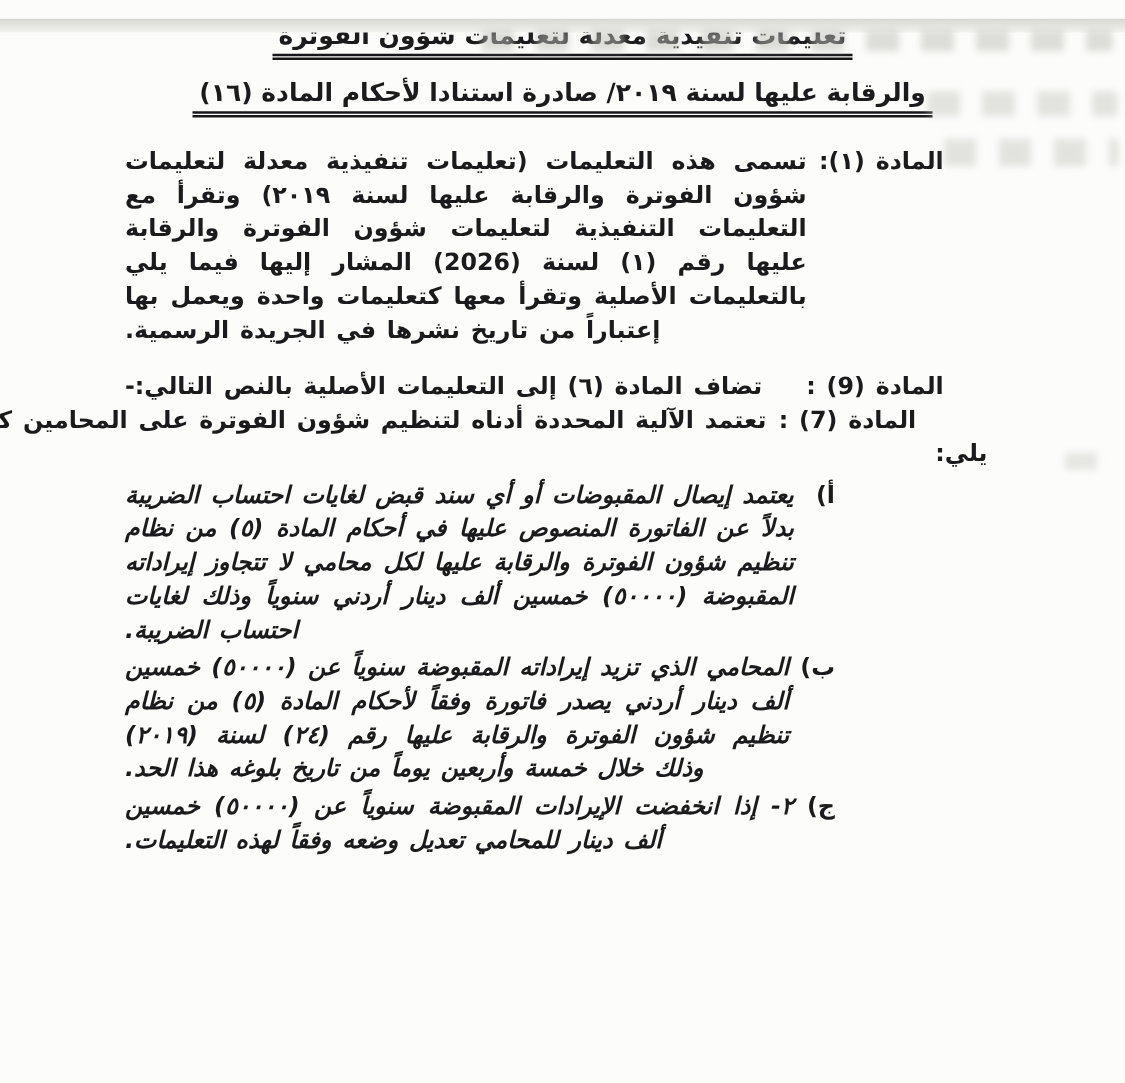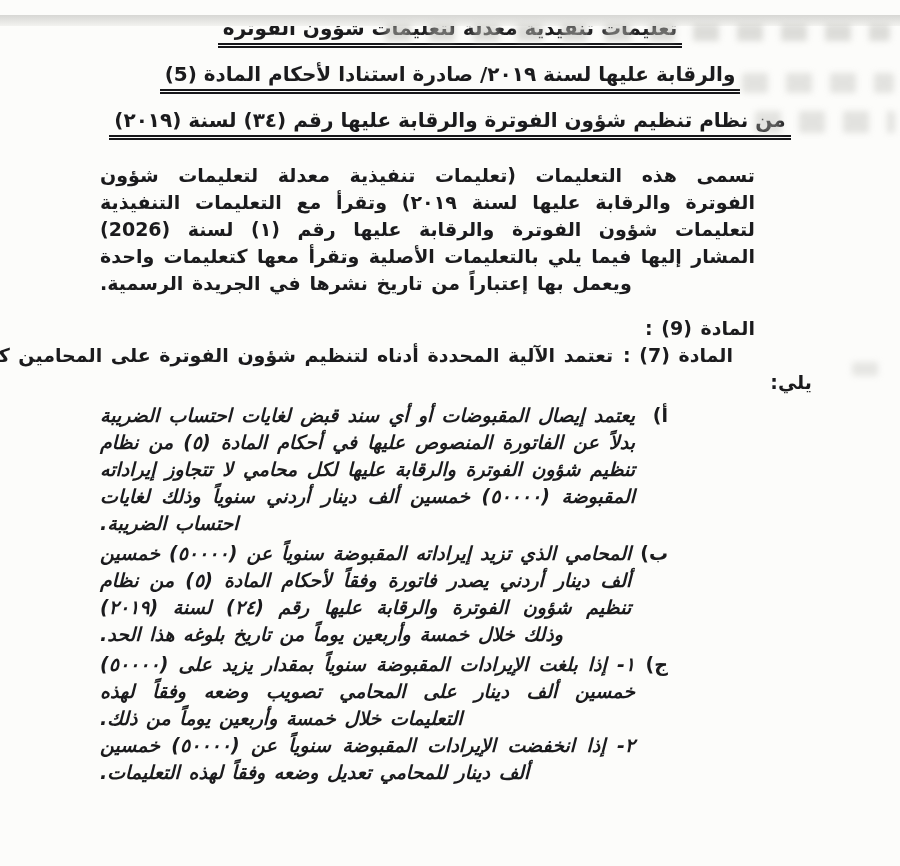--- a/index.html
+++ b/index.html
@@ -34,53 +34,54 @@
   
   .content{font-size:19px;font-weight:bold;line-height:27px;word-spacing:2px;}
 
   .article{display:flex;margin:0 145px 0 100px;}
   .article .label{white-space:nowrap;margin-left:10px;}
   .article .text{flex:1;text-align:justify;text-align-last:left;}
   .article.first{margin-top:22px;}
   .article.second{margin-top:18px;}
   .article.sub6{padding-right:22px;}
   .article.sub6 .text{text-align-last:right;white-space:nowrap;}
-  .continuation{margin:0 88px 4px 0;}
+  .continuation{margin:0 110px 4px 0;}
 
   .list{margin:6px 232px 0 100px;}
   .li{display:flex;margin-bottom:3px;}
   .li .marker{white-space:nowrap;margin-left:9px;min-width:24px;}
   .li .text{flex:1;text-align:justify;text-align-last:left;font-style:italic;}
   .li .sub{text-align:justify;text-align-last:left;}
 </style>
 </head>
 <body>
 
 <div class="page">
 
   <div class="scan-topband"></div>
   <div class="ghost g1"></div>
   <div class="ghost g2"></div>
   <div class="ghost g3"></div>
   <div class="ghost g4"></div>
 
   <div class="title">
     <div class="title-line"><span>تعليمات تنفيذية معدلة لتعليمات شؤون الفوترة</span></div>
-    <div class="title-line"><span>والرقابة عليها لسنة ٢٠١٩/ صادرة استنادا لأحكام المادة (5)</span></div>
-    <div class="title-line"><span>من نظام تنظيم شؤون الفوترة والرقابة عليها رقم (٣٤) لسنة (٢٠١٩)</span></div>
+    <div class="title-line"><span>والرقابة عليها لسنة ٢٠١٩/ صادرة استنادا لأحكام المادة (١٦)</span></div>
   </div>
 
   <div class="content">
 
     <div class="article first">
+      <div class="label">المادة (١):</div>
       <div class="text">تسمى هذه التعليمات (تعليمات تنفيذية معدلة لتعليمات شؤون الفوترة والرقابة عليها لسنة ٢٠١٩) وتقرأ مع التعليمات التنفيذية لتعليمات شؤون الفوترة والرقابة عليها رقم (١) لسنة (2026) المشار إليها فيما يلي بالتعليمات الأصلية وتقرأ معها كتعليمات واحدة ويعمل بها إعتباراً من تاريخ نشرها في الجريدة الرسمية.</div>
     </div>
 
     <div class="article second">
       <div class="label">المادة (9) :</div>
+      <div class="text">تضاف المادة (٦) إلى التعليمات الأصلية بالنص التالي:-</div>
     </div>
 
     <div class="article sub6">
       <div class="label">المادة (7) :</div>
       <div class="text">تعتمد الآلية المحددة أدناه لتنظيم شؤون الفوترة على المحامين كما</div>
     </div>
     <div class="continuation">يلي:</div>
 
     <div class="list">
 
@@ -90,20 +91,19 @@
       </div>
 
       <div class="li">
         <div class="marker">ب)</div>
         <div class="text">المحامي الذي تزيد إيراداته المقبوضة سنوياً عن (٥٠٠٠٠) خمسين ألف دينار أردني يصدر فاتورة وفقاً لأحكام المادة (٥) من نظام تنظيم شؤون الفوترة والرقابة عليها رقم (٢٤) لسنة (٢٠١٩) وذلك خلال خمسة وأربعين يوماً من تاريخ بلوغه هذا الحد.</div>
       </div>
 
       <div class="li">
         <div class="marker">ج)</div>
         <div class="text">
-          <div class="sub">١- إذا بلغت الإيرادات المقبوضة سنوياً بمقدار يزيد على (٥٠٠٠٠) خمسين ألف دينار على المحامي تصويب وضعه وفقاً لهذه التعليمات خلال خمسة وأربعين يوماً من ذلك.</div>
           <div class="sub">٢- إذا انخفضت الإيرادات المقبوضة سنوياً عن (٥٠٠٠٠) خمسين ألف دينار للمحامي تعديل وضعه وفقاً لهذه التعليمات.</div>
         </div>
       </div>
 
     </div>
   </div>
 </div>
 
 </body></html>

